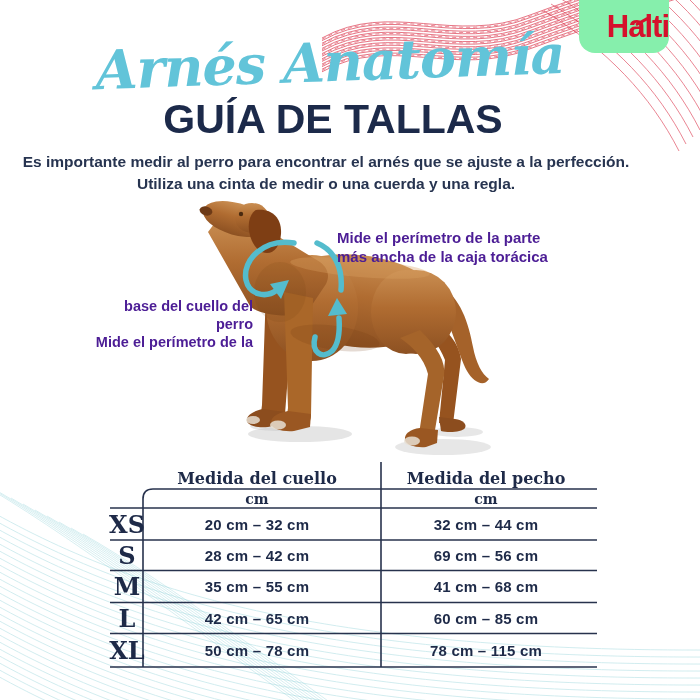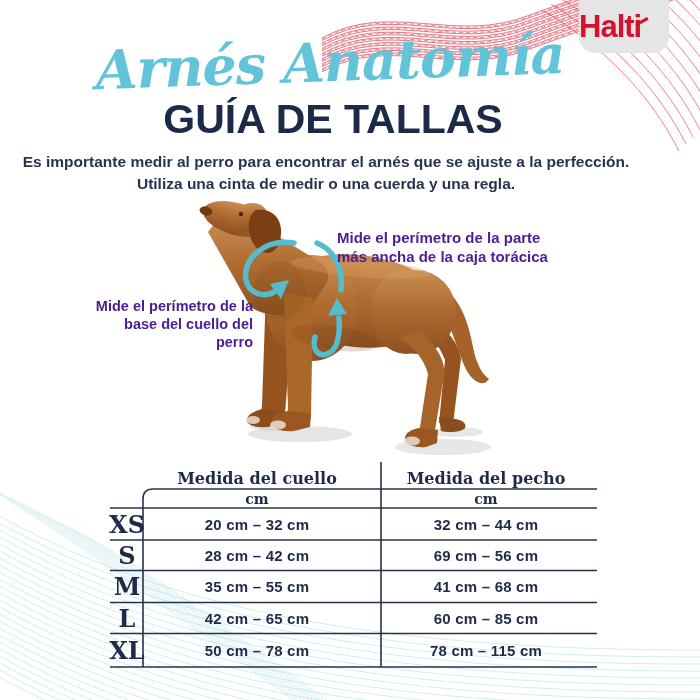--- a/index.html
+++ b/index.html
@@ -3,22 +3,22 @@
 <meta charset="utf-8">
 <style>
   html,body{margin:0;padding:0;background:#fff;}
   .page{position:relative;width:700px;height:700px;overflow:hidden;background:#fff;
         font-family:"Liberation Sans",sans-serif;}
   .page svg.layer{position:absolute;left:0;top:0;width:700px;height:700px;}
   .bg{z-index:0;}
   .dog{z-index:1;}
 
   
-  .halti-badge{position:absolute;left:579px;top:0;width:90px;height:53px;background:#e5e5e5;
-    border-radius:0 0 16px 16px;z-index:3;display:flex;align-items:center;justify-content:flex-start;}
+  .halti-badge{position:absolute;left:579px;top:0;width:90px;height:53px;background:#86efac;
+    border-radius:0 0 16px 16px;z-index:3;display:flex;align-items:center;justify-content:flex-end;}
   .halti-text{color:#d5112c;font-weight:bold;font-size:31px;letter-spacing:-1px;line-height:1;
     font-family:"Liberation Sans",sans-serif;}
   .t-slash{position:absolute;left:56px;top:20px;width:14px;height:3.4px;background:#d5112c;
     border-radius:2px;transform:rotate(-29deg);}
 
   
   .title-script{position:absolute;left:0;top:30px;width:660px;text-align:center;z-index:2;
     font-family:"DejaVu Serif",cursive;font-style:italic;font-weight:bold;font-size:54px;
     color:#62c4d9;transform:rotate(-2deg);letter-spacing:-1px;}
   .title-main{position:absolute;left:0;top:96px;width:650px;text-align:center;z-index:2;
@@ -209,22 +209,22 @@
       <path d="M 315 337 C 311 352 322 360 332 351 C 338 345 340 333 339 318" fill="none" stroke="#54bccd" stroke-width="5.5" stroke-linecap="round"></path>
       <polygon points="337,298 328,316 347,314" fill="#54bccd"></polygon>
     </g>
   </svg>
 
   <div class="ann ann-chest">
     <div>Mide el perímetro de la parte</div>
     <div>más ancha de la caja torácica</div>
   </div>
   <div class="ann ann-neck">
+    <div>base del cuello del perro</div>
     <div>Mide el perímetro de la</div>
-    <div>base del cuello del perro</div>
   </div>
 
   <div class="size-table">
     <svg class="layer" viewBox="0 0 700 700" aria-hidden="true" style="z-index:0;">
       <g stroke="#27324d" stroke-width="1.6" fill="none">
         <path d="M 597 489 L 153 489 Q 143 489 143 499 L 143 667"></path>
         <path d="M 381 462 L 381 667"></path>
         <path d="M 110 508 H 597"></path>
           <path d="M 110 540 H 597"></path>
           <path d="M 110 570.5 H 597"></path>

